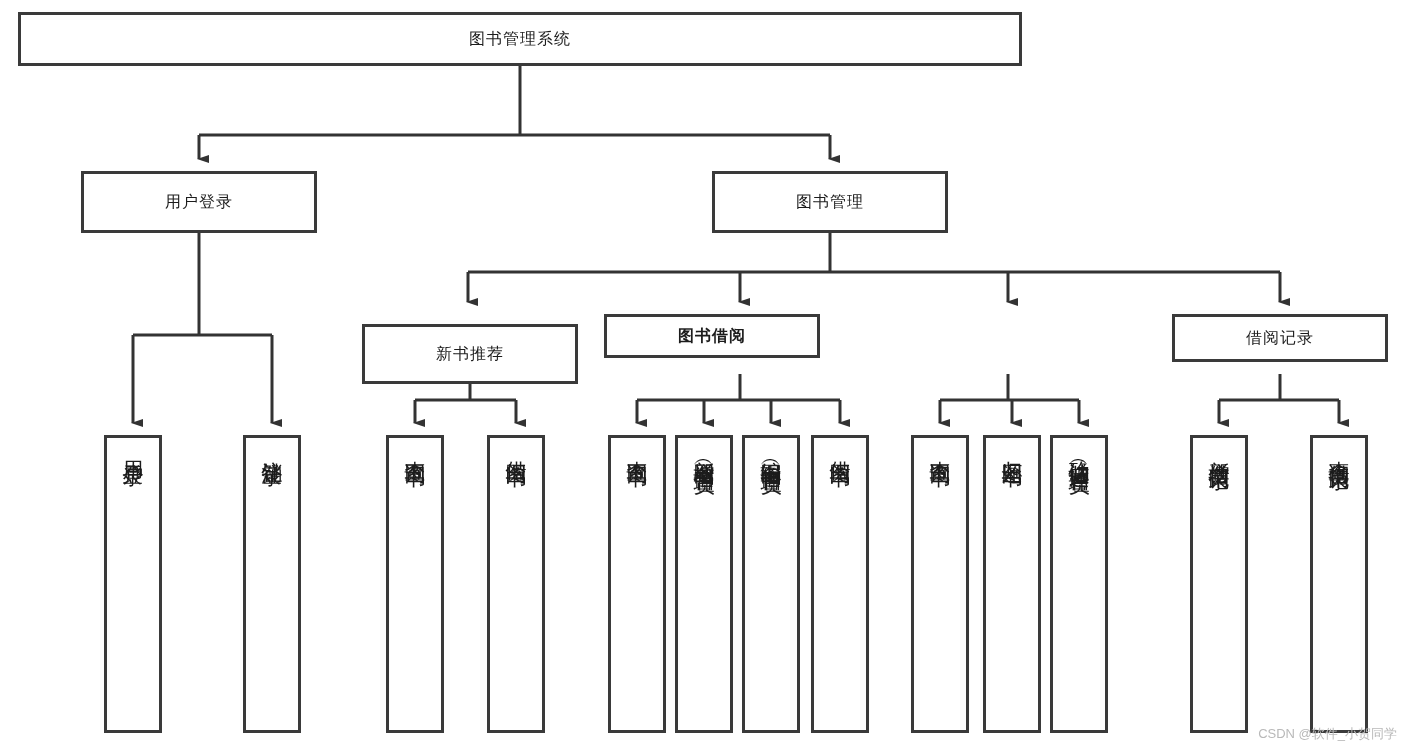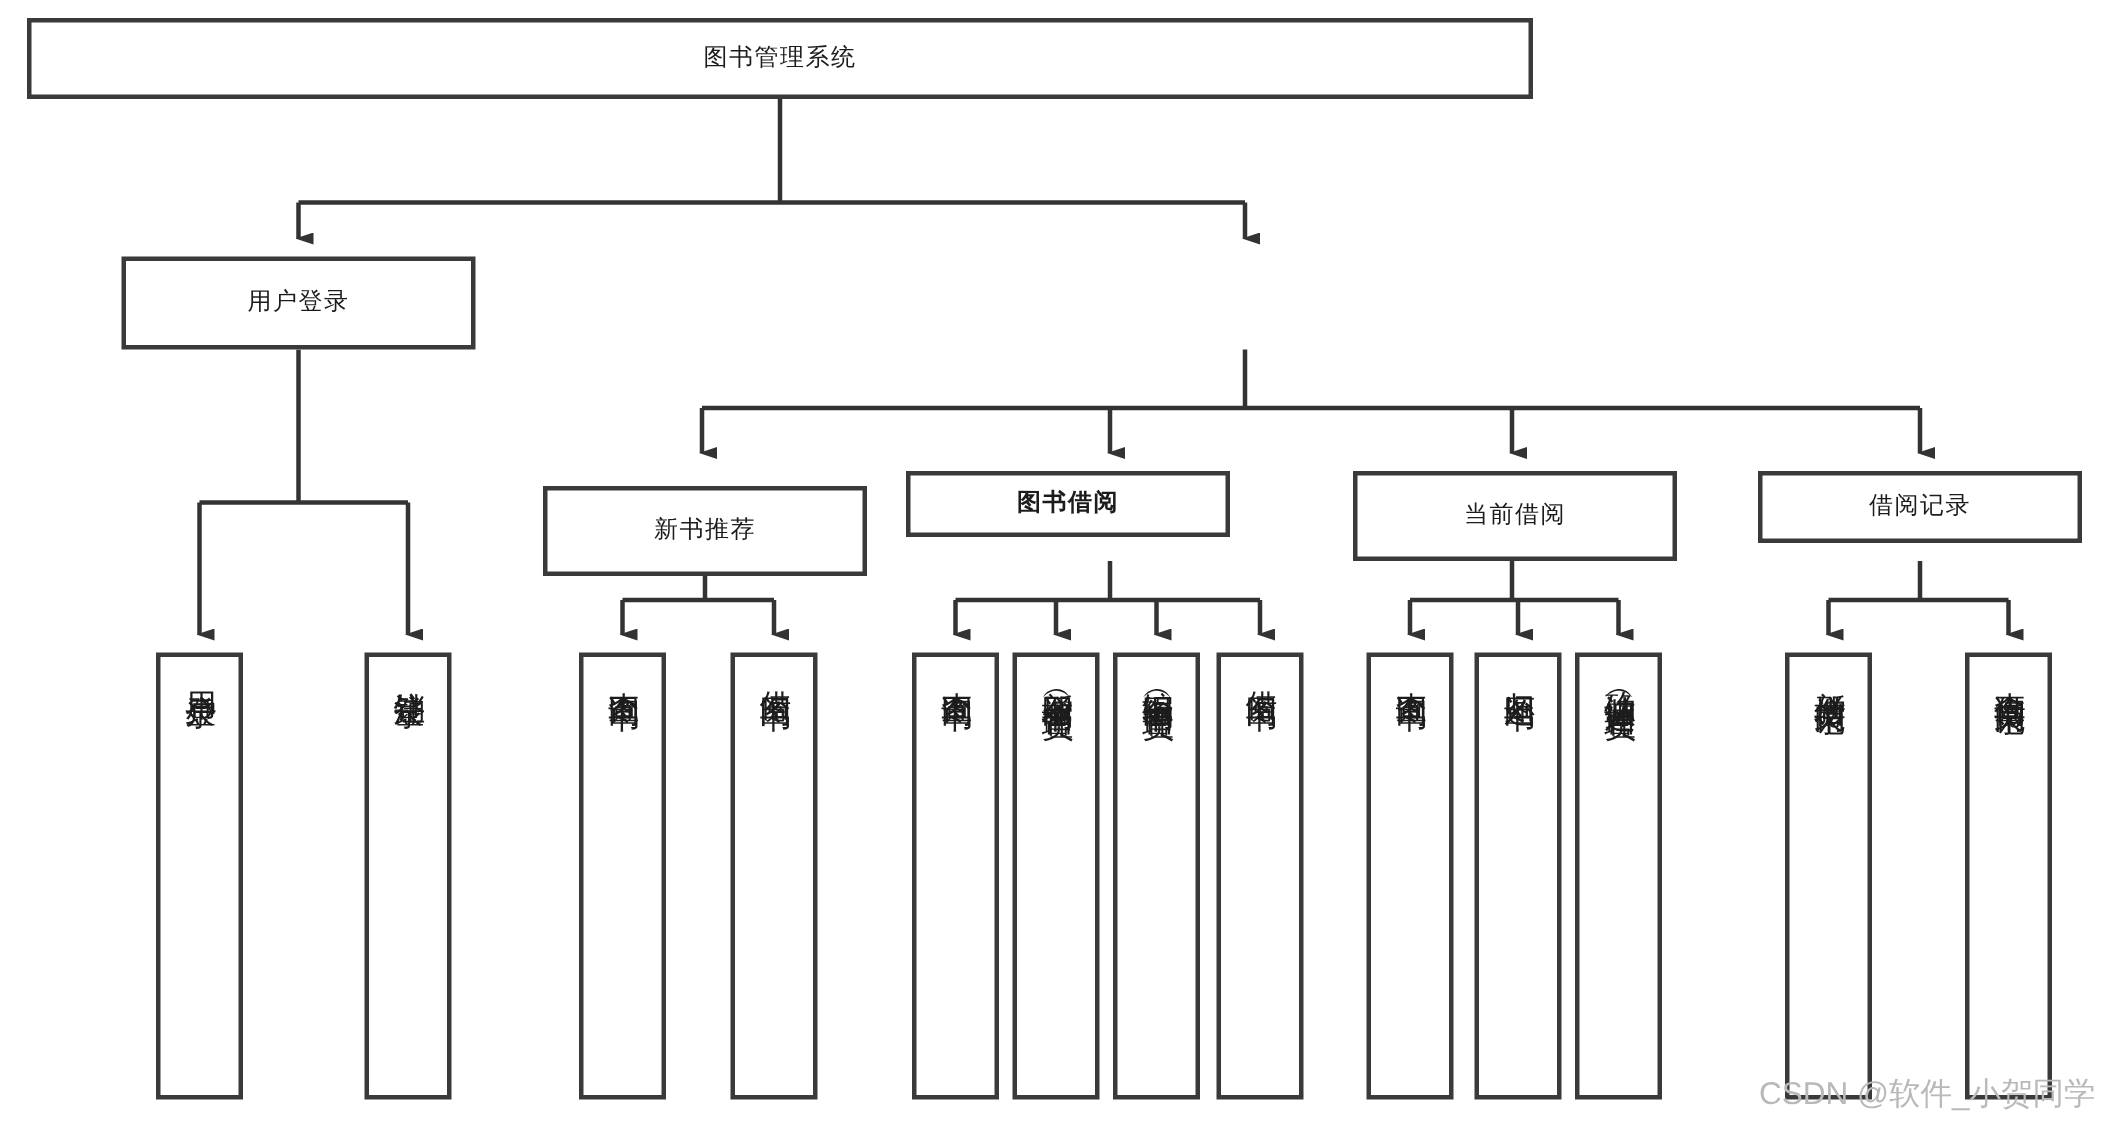--- a/index.html
+++ b/index.html
@@ -61,21 +61,21 @@
     top: 0;
     width: 1405px;
     height: 747px;
     pointer-events: none;
   }
   
   .watermark {
     position: absolute;
     right: 8px;
     bottom: 4px;
-    font-size: 21px;
+    font-size: 13px;
     color: #b9b9b9;
     white-space: nowrap;
     font-family: "Liberation Sans", "DejaVu Sans", sans-serif;
   }
 </style>
 </head>
 <body>
 
 <div id="canvas">
 
@@ -132,30 +132,30 @@
     </g>
   </svg>
 
   <div class="node horizontal" id="node-root" style="left: 18px; top: 12px; width: 1004px; height: 54px;">
     <span class="label">图书管理系统</span>
   </div>
 
   <div class="node horizontal" id="node-user-login" style="left: 81px; top: 171px; width: 236px; height: 62px;">
     <span class="label">用户登录</span>
   </div>
+  <div class="node horizontal" id="node-book-manage" style="left: 712px; top: 171px; width: 236px; height: 62px;">
+    <span class="label">图书管理</span>
+  </div>
 
   <div class="node horizontal" id="node-new-book-rec" style="left: 362px; top: 324px; width: 216px; height: 60px;">
     <span class="label">新书推荐</span>
   </div>
   <div class="node horizontal" id="node-book-borrow" style="left: 604px; top: 314px; width: 216px; height: 44px; font-weight: bold;">
     <span class="label">图书借阅</span>
   </div>
-  <div class="node horizontal" id="node-current-borrow" style="left: 902px; top: 314px; width: 216px; height: 60px;">
-    <span class="label">当前借阅</span>
-  </div>
   <div class="node horizontal" id="node-borrow-record" style="left: 1172px; top: 314px; width: 216px; height: 48px;">
     <span class="label">借阅记录</span>
   </div>
 
   <div class="node vertical" id="node-leaf-0" style="left: 104px; top: 435px; width: 58px; height: 298px;">
     <span class="label">用户登录</span>
   </div>
   <div class="node vertical" id="node-leaf-1" style="left: 243px; top: 435px; width: 58px; height: 298px;">
     <span class="label">注销登录</span>
   </div>

